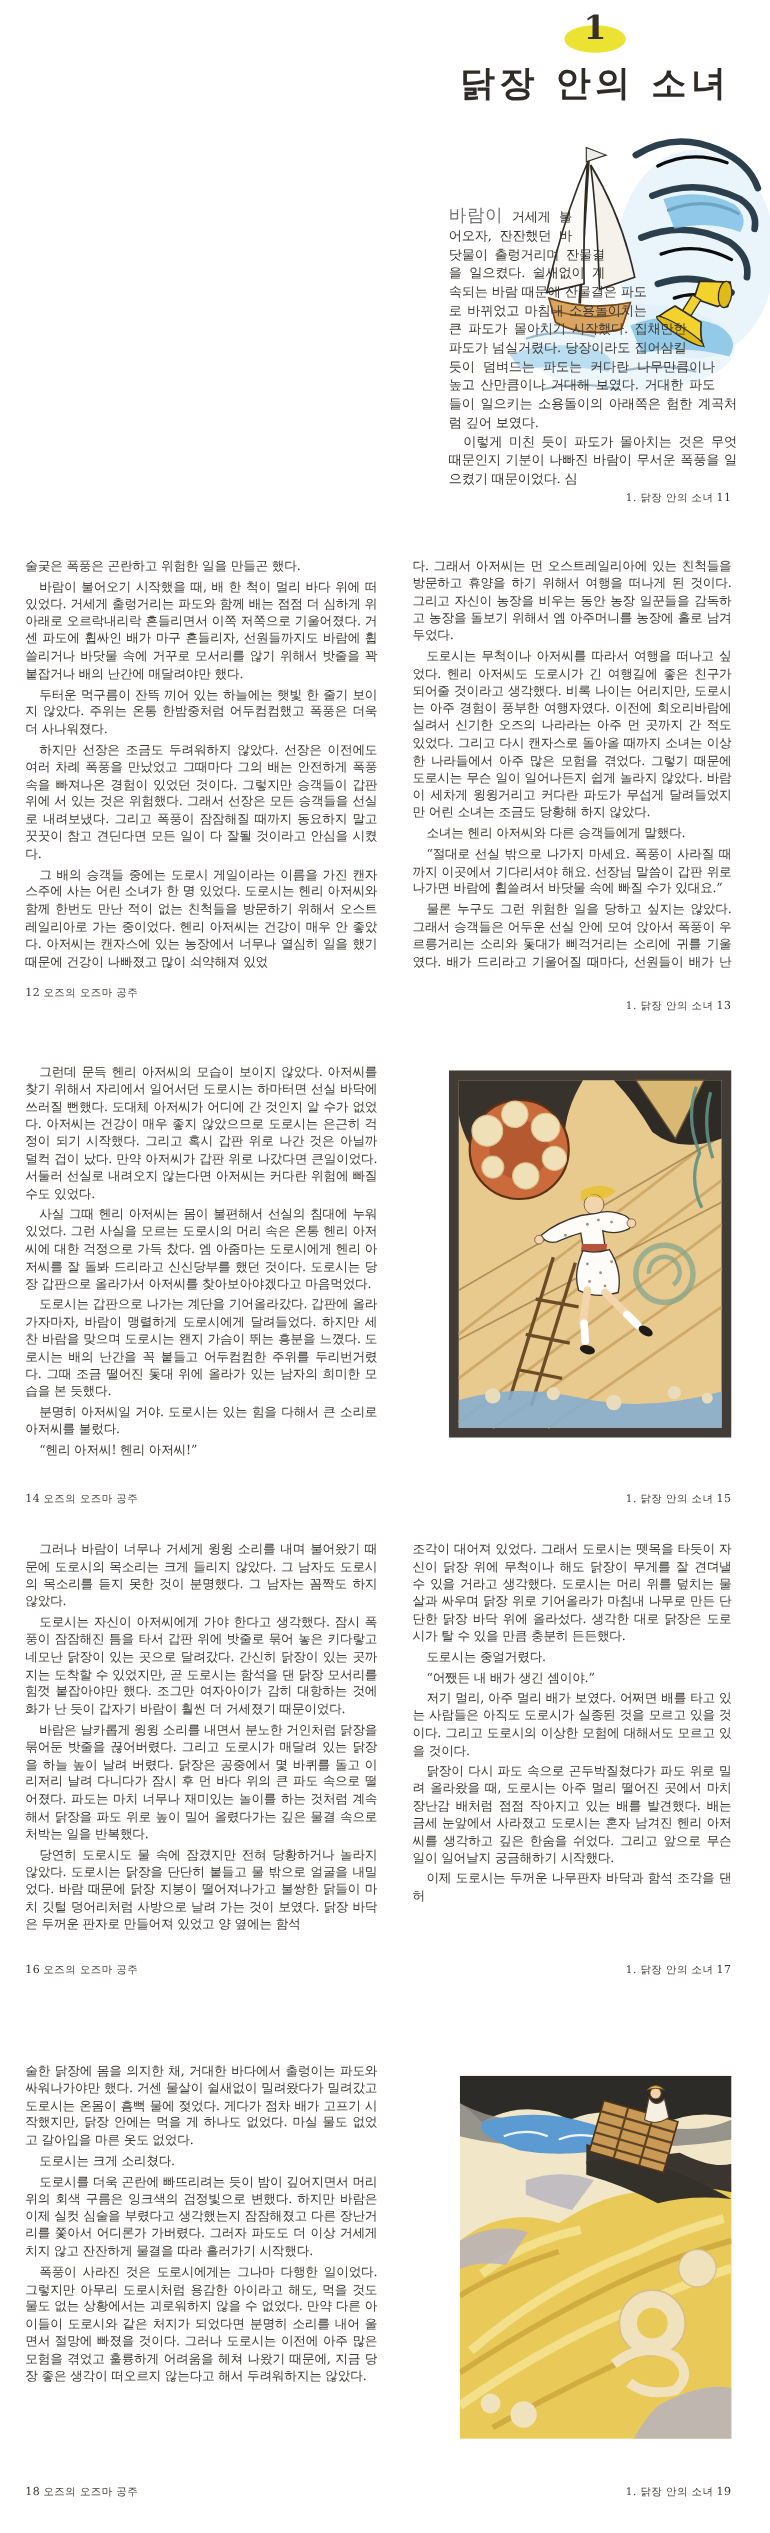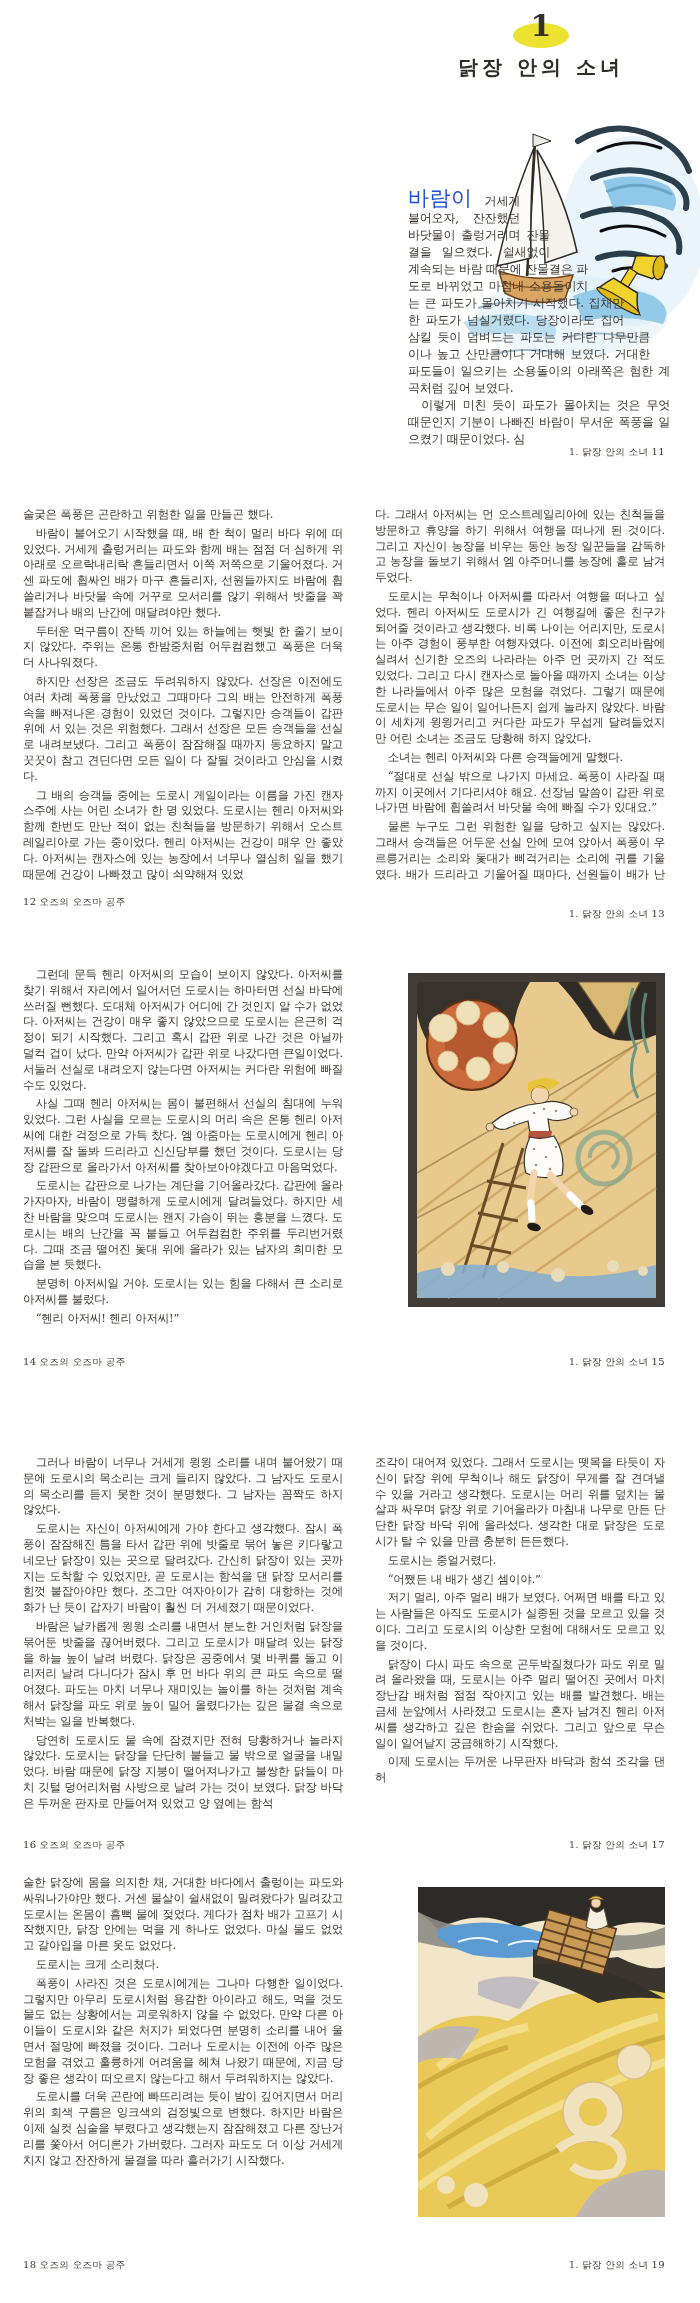--- a/index.html
+++ b/index.html
@@ -17,26 +17,26 @@
   
   .footer{position:absolute;font-size:9.5px;letter-spacing:.4px;color:#45403a;white-space:nowrap}
   .footer .fnum{font-size:10px;margin:12px 3px;color:#3b362f}
 
   
   .chapter-badge{position:absolute;left:405px;top:6px;width:272px;height:46px;text-align:center}
   .badge-ellipse{position:absolute;left:50%;top:17px;width:56px;height:25px;margin-left:-28px;
                  background:#ebe232;border-radius:50%}
   .badge-num{position:relative;font-size:30px;line-height:40px;color:#35302a;font-weight:bold}
   .chapter-title{position:absolute;left:405px;top:54px;width:272px;text-align:center;
-                 font-size:20px;letter-spacing:4px;color:#2f2b26}
+                 font-size:32px;letter-spacing:4px;color:#2f2b26}
   .opener-text{position:absolute;left:408px;top:188px;width:262px;font-size:12px;line-height:17px;
                text-align:justify;word-break:break-all;letter-spacing:-0.2px;color:#3c3731}
   .opener-text p{margin:0;text-indent:1.1em}
   .opener-text p.flush{text-indent:0}
-  .lead{font-size:21px;letter-spacing:.5px;line-height:1;color:#1d4ed8}
+  .lead{font-size:16px;letter-spacing:.5px;line-height:1;color:#737373}
   .sp{float:right;clear:right}
 
   .illu{position:absolute}
   .illu svg{display:block}
 </style>
 </head>
 <body>
 
 <div class="canvas">
 
@@ -216,21 +216,21 @@
     </div>
 
     <div class="footer" style="left:20px;top:421px">
       <span class="fnum">14</span><span>오즈의 오즈마 공주</span>
     </div>
     <div class="footer" style="right:32px;top:421px">
       <span>1. 닭장 안의 소녀</span><span class="fnum">15</span>
     </div>
   </section>
 
-  <section class="spread" style="top:1415px;height:450px">
+  <section class="spread" style="top:1361px;height:450px">
     <div class="textcol" style="left:20px;top:37px;width:326px;height:378px">
         <p>그러나 바람이 너무나 거세게 윙윙 소리를 내며 불어왔기 때문에 도로시의 목소리는 크게 들리지 않았다. 그 남자도 도로시의 목소리를 듣지 못한 것이 분명했다. 그 남자는 꼼짝도 하지 않았다.</p>
         <p>도로시는 자신이 아저씨에게 가야 한다고 생각했다. 잠시 폭풍이 잠잠해진 틈을 타서 갑판 위에 밧줄로 묶어 놓은 키다랗고 네모난 닭장이 있는 곳으로 달려갔다. 간신히 닭장이 있는 곳까지는 도착할 수 있었지만, 곧 도로시는 함석을 댄 닭장 모서리를 힘껏 붙잡아야만 했다. 조그만 여자아이가 감히 대항하는 것에 화가 난 듯이 갑자기 바람이 훨씬 더 거세졌기 때문이었다.</p>
         <p>바람은 날카롭게 윙윙 소리를 내면서 분노한 거인처럼 닭장을 묶어둔 밧줄을 끊어버렸다. 그리고 도로시가 매달려 있는 닭장을 하늘 높이 날려 버렸다. 닭장은 공중에서 몇 바퀴를 돌고 이리저리 날려 다니다가 잠시 후 먼 바다 위의 큰 파도 속으로 떨어졌다. 파도는 마치 너무나 재미있는 놀이를 하는 것처럼 계속해서 닭장을 파도 위로 높이 밀어 올렸다가는 깊은 물결 속으로 처박는 일을 반복했다.</p>
         <p>당연히 도로시도 물 속에 잠겼지만 전혀 당황하거나 놀라지 않았다. 도로시는 닭장을 단단히 붙들고 물 밖으로 얼굴을 내밀었다. 바람 때문에 닭장 지붕이 떨어져나가고 불쌍한 닭들이 마치 깃털 덩어리처럼 사방으로 날려 가는 것이 보였다. 닭장 바닥은 두꺼운 판자로 만들어져 있었고 양 옆에는 함석</p>
       </div>
     <div class="textcol" style="left:372px;top:37px;width:296px;height:378px">
         <p class="flush">조각이 대어져 있었다. 그래서 도로시는 뗏목을 타듯이 자신이 닭장 위에 무척이나 해도 닭장이 무게를 잘 견뎌낼 수 있을 거라고 생각했다. 도로시는 머리 위를 덮치는 물살과 싸우며 닭장 위로 기어올라가 마침내 나무로 만든 단단한 닭장 바닥 위에 올라섰다. 생각한 대로 닭장은 도로시가 탈 수 있을 만큼 충분히 든든했다.</p>
         <p>도로시는 중얼거렸다.</p>
         <p>“어쨌든 내 배가 생긴 셈이야.”</p>
@@ -243,22 +243,22 @@
     </div>
     <div class="footer" style="right:32px;top:424px">
       <span>1. 닭장 안의 소녀</span><span class="fnum">17</span>
     </div>
   </section>
 
   <section class="spread" style="top:1835px;height:468px">
     <div class="textcol" style="left:20px;top:37px;width:326px;height:378px">
         <p class="flush">술한 닭장에 몸을 의지한 채, 거대한 바다에서 출렁이는 파도와 싸워나가야만 했다. 거센 물살이 쉴새없이 밀려왔다가 밀려갔고 도로시는 온몸이 흠뻑 물에 젖었다. 게다가 점차 배가 고프기 시작했지만, 닭장 안에는 먹을 게 하나도 없었다. 마실 물도 없었고 갈아입을 마른 옷도 없었다.</p>
         <p>도로시는 크게 소리쳤다.</p>
+        <p>도로시를 더욱 곤란에 빠뜨리려는 듯이 밤이 깊어지면서 머리 위의 회색 구름은 잉크색의 검정빛으로 변했다. 하지만 바람은 이제 실컷 심술을 부렸다고 생각했는지 잠잠해졌고 다른 장난거리를 쫓아서 어디론가 가버렸다. 그러자 파도도 더 이상 거세게 치지 않고 잔잔하게 물결을 따라 흘러가기 시작했다.</p>
         <p>폭풍이 사라진 것은 도로시에게는 그나마 다행한 일이었다. 그렇지만 아무리 도로시처럼 용감한 아이라고 해도, 먹을 것도 물도 없는 상황에서는 괴로워하지 않을 수 없었다. 만약 다른 아이들이 도로시와 같은 처지가 되었다면 분명히 소리를 내어 울면서 절망에 빠졌을 것이다. 그러나 도로시는 이전에 아주 많은 모험을 겪었고 훌륭하게 어려움을 헤쳐 나왔기 때문에, 지금 당장 좋은 생각이 떠오르지 않는다고 해서 두려워하지는 않았다.</p>
-        <p>도로시를 더욱 곤란에 빠뜨리려는 듯이 밤이 깊어지면서 머리 위의 회색 구름은 잉크색의 검정빛으로 변했다. 하지만 바람은 이제 실컷 심술을 부렸다고 생각했는지 잠잠해졌고 다른 장난거리를 쫓아서 어디론가 가버렸다. 그러자 파도도 더 이상 거세게 치지 않고 잔잔하게 물결을 따라 흘러가기 시작했다.</p>
       </div>
 
     <div class="illu" style="left:418px;top:52px;width:247px;height:330px">
       <svg width="247" height="330" viewBox="0 0 247 330" aria-hidden="true">
         <rect width="247" height="330" fill="#f1e6c8"></rect>
         <path d="M0 330 L0 150 Q40 118 90 134 Q150 94 200 110 Q228 90 247 95 V330 Z" fill="#e9ca58"></path>
         <g stroke="#f5e291" stroke-width="8" fill="none" opacity="0.9">
           <path d="M10 250 Q80 190 160 160 Q200 140 240 130"></path>
           <path d="M0 300 Q70 250 150 215 Q200 190 247 175"></path>
           <path d="M20 180 Q60 150 110 140"></path>

